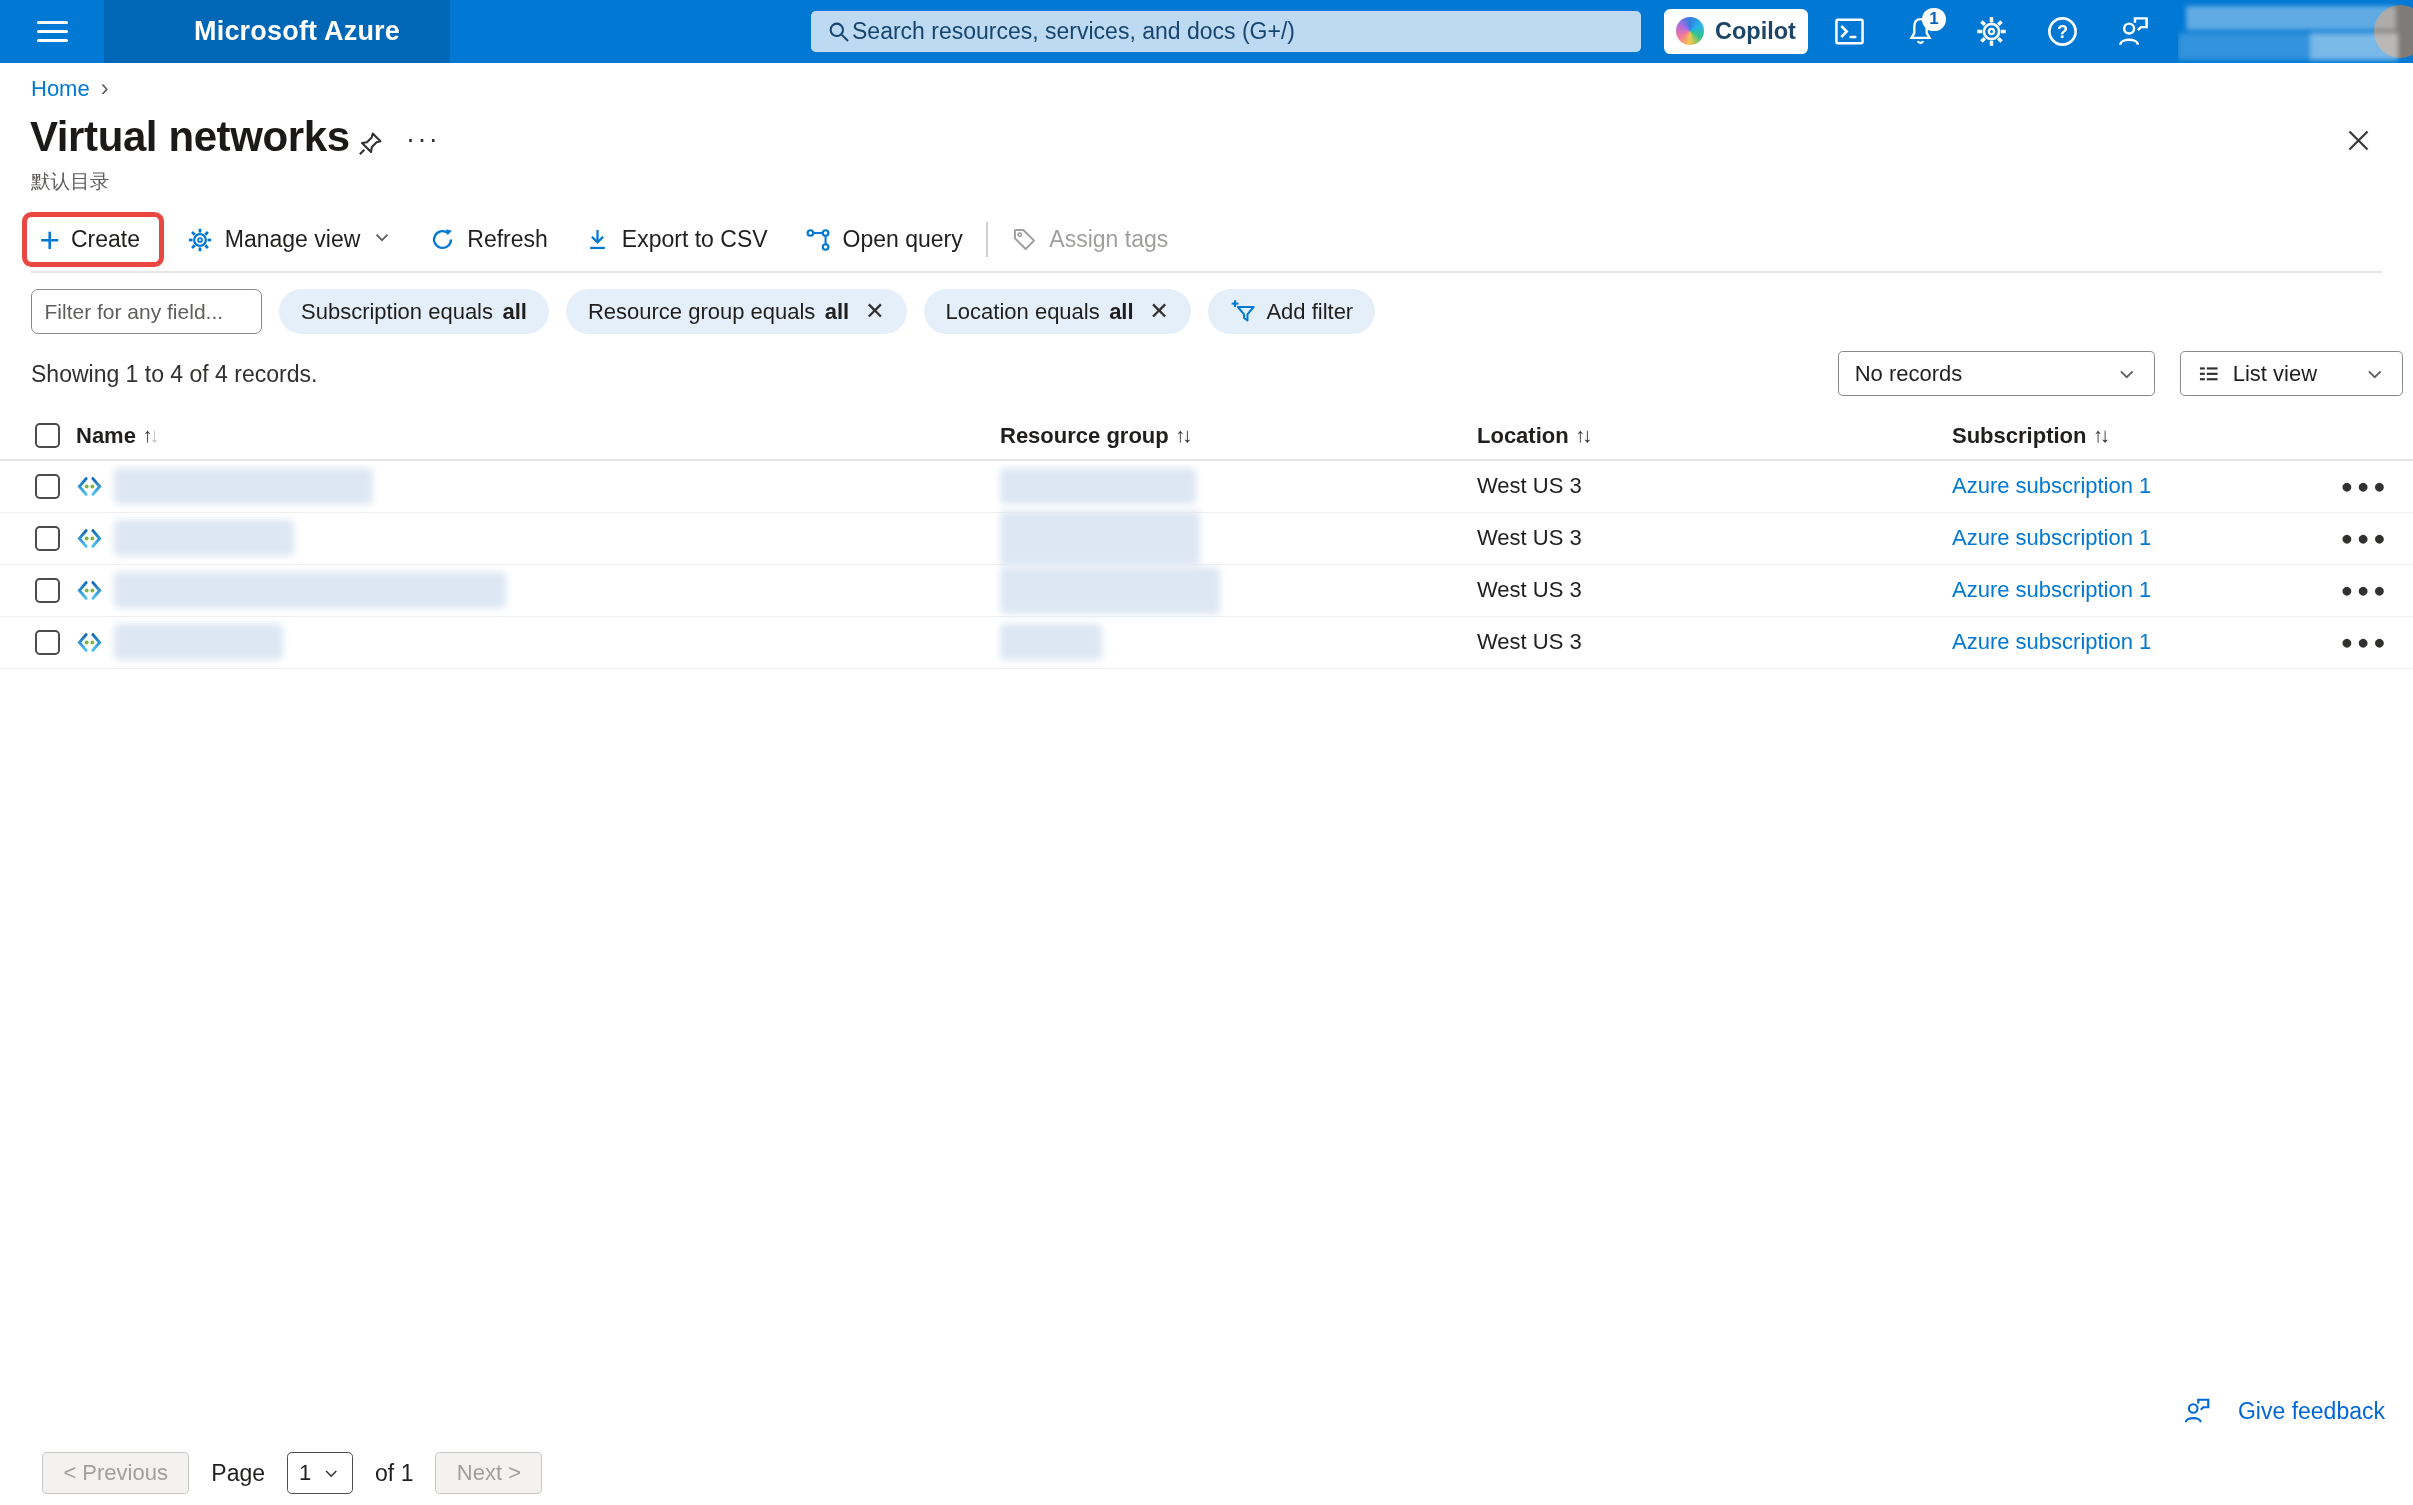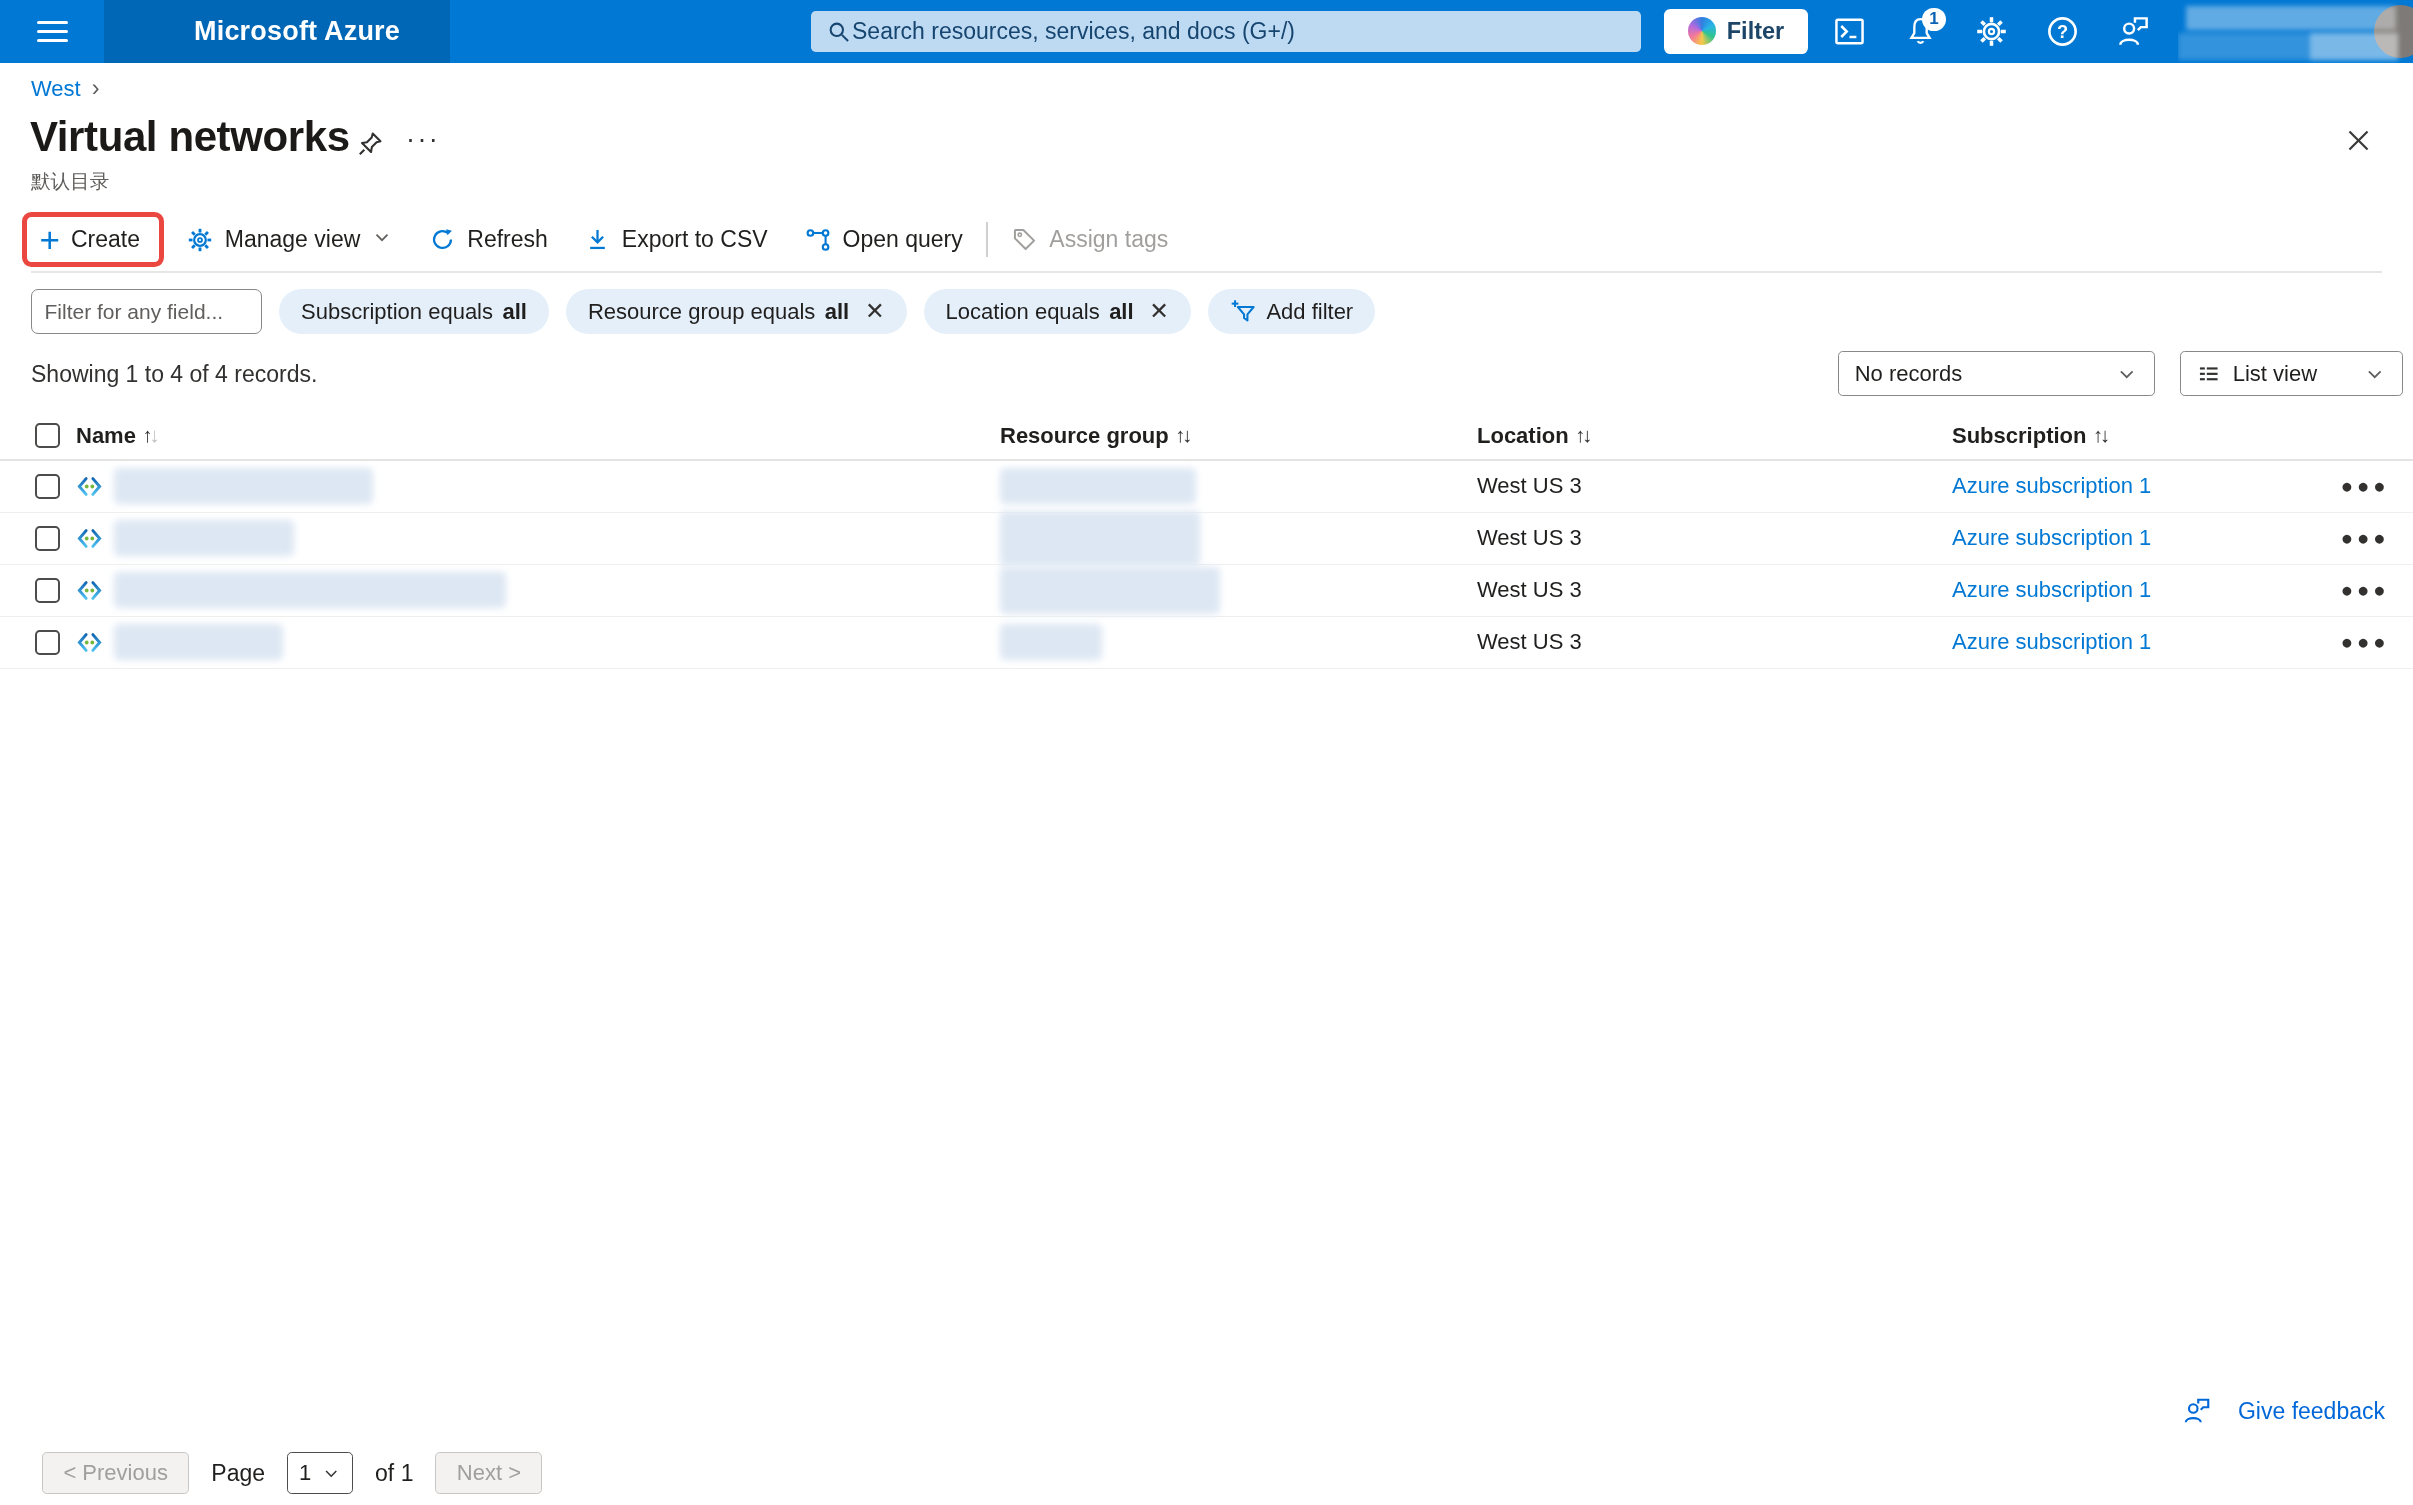--- a/index.html
+++ b/index.html
@@ -165,21 +165,21 @@
   <div class="searchbox">
     <svg width="27" height="27" viewBox="0 0 24 24">
       <circle cx="10.5" cy="10.5" r="5.5" fill="none" stroke="#16456f" stroke-width="1.8"></circle>
       <line x1="15" y1="15" x2="20.5" y2="20.5" stroke="#16456f" stroke-width="1.8"></line>
     </svg>
     <input type="text" placeholder="Search resources, services, and docs (G+/)" style="">
   </div>
 
   <div class="copilot-btn">
     <div class="copilot-logo"></div>
-    <span class="copilot-label">Filter</span>
+    <span class="copilot-label">Copilot</span>
   </div>
 
   <div class="topbar-icons">
     <div class="tb-icon">
       <svg width="33" height="33" viewBox="0 0 24 24">
         <rect x="2.5" y="3.5" width="19" height="17" fill="none" stroke="#fff" stroke-width="1.8" rx="1"></rect>
         <polyline points="6,8 10,12 6,16" fill="none" stroke="#fff" stroke-width="1.8"></polyline>
         <line x1="12" y1="16" x2="17" y2="16" stroke="#fff" stroke-width="1.8"></line>
       </svg>
     </div>
@@ -223,21 +223,21 @@
 
   <div class="account-blur">
     <div class="avatar"></div>
     <div class="acct-r1"></div>
     <div class="acct-r2"></div>
     <div class="acct-r2b"></div>
   </div>
 </div>
 
 <div class="breadcrumb">
-  <a>West</a>
+  <a>Home</a>
   <span class="crumb-chev">›</span>
 </div>
 
 <div class="page-title">Virtual networks</div>
 
 <div class="title-pin">
   <svg width="31" height="31" viewBox="0 0 24 24">
     <path d="M14.5 3.5 L20.5 9.5 L17.5 10.3 L13.8 14 L13.2 17.8 L6.2 10.8 L10 10.2 L13.7 6.5 Z" fill="none" stroke="#323130" stroke-width="1.6" stroke-linejoin="round"></path>
     <line x1="8" y1="16" x2="4.5" y2="19.5" stroke="#323130" stroke-width="1.6"></line>
   </svg>

